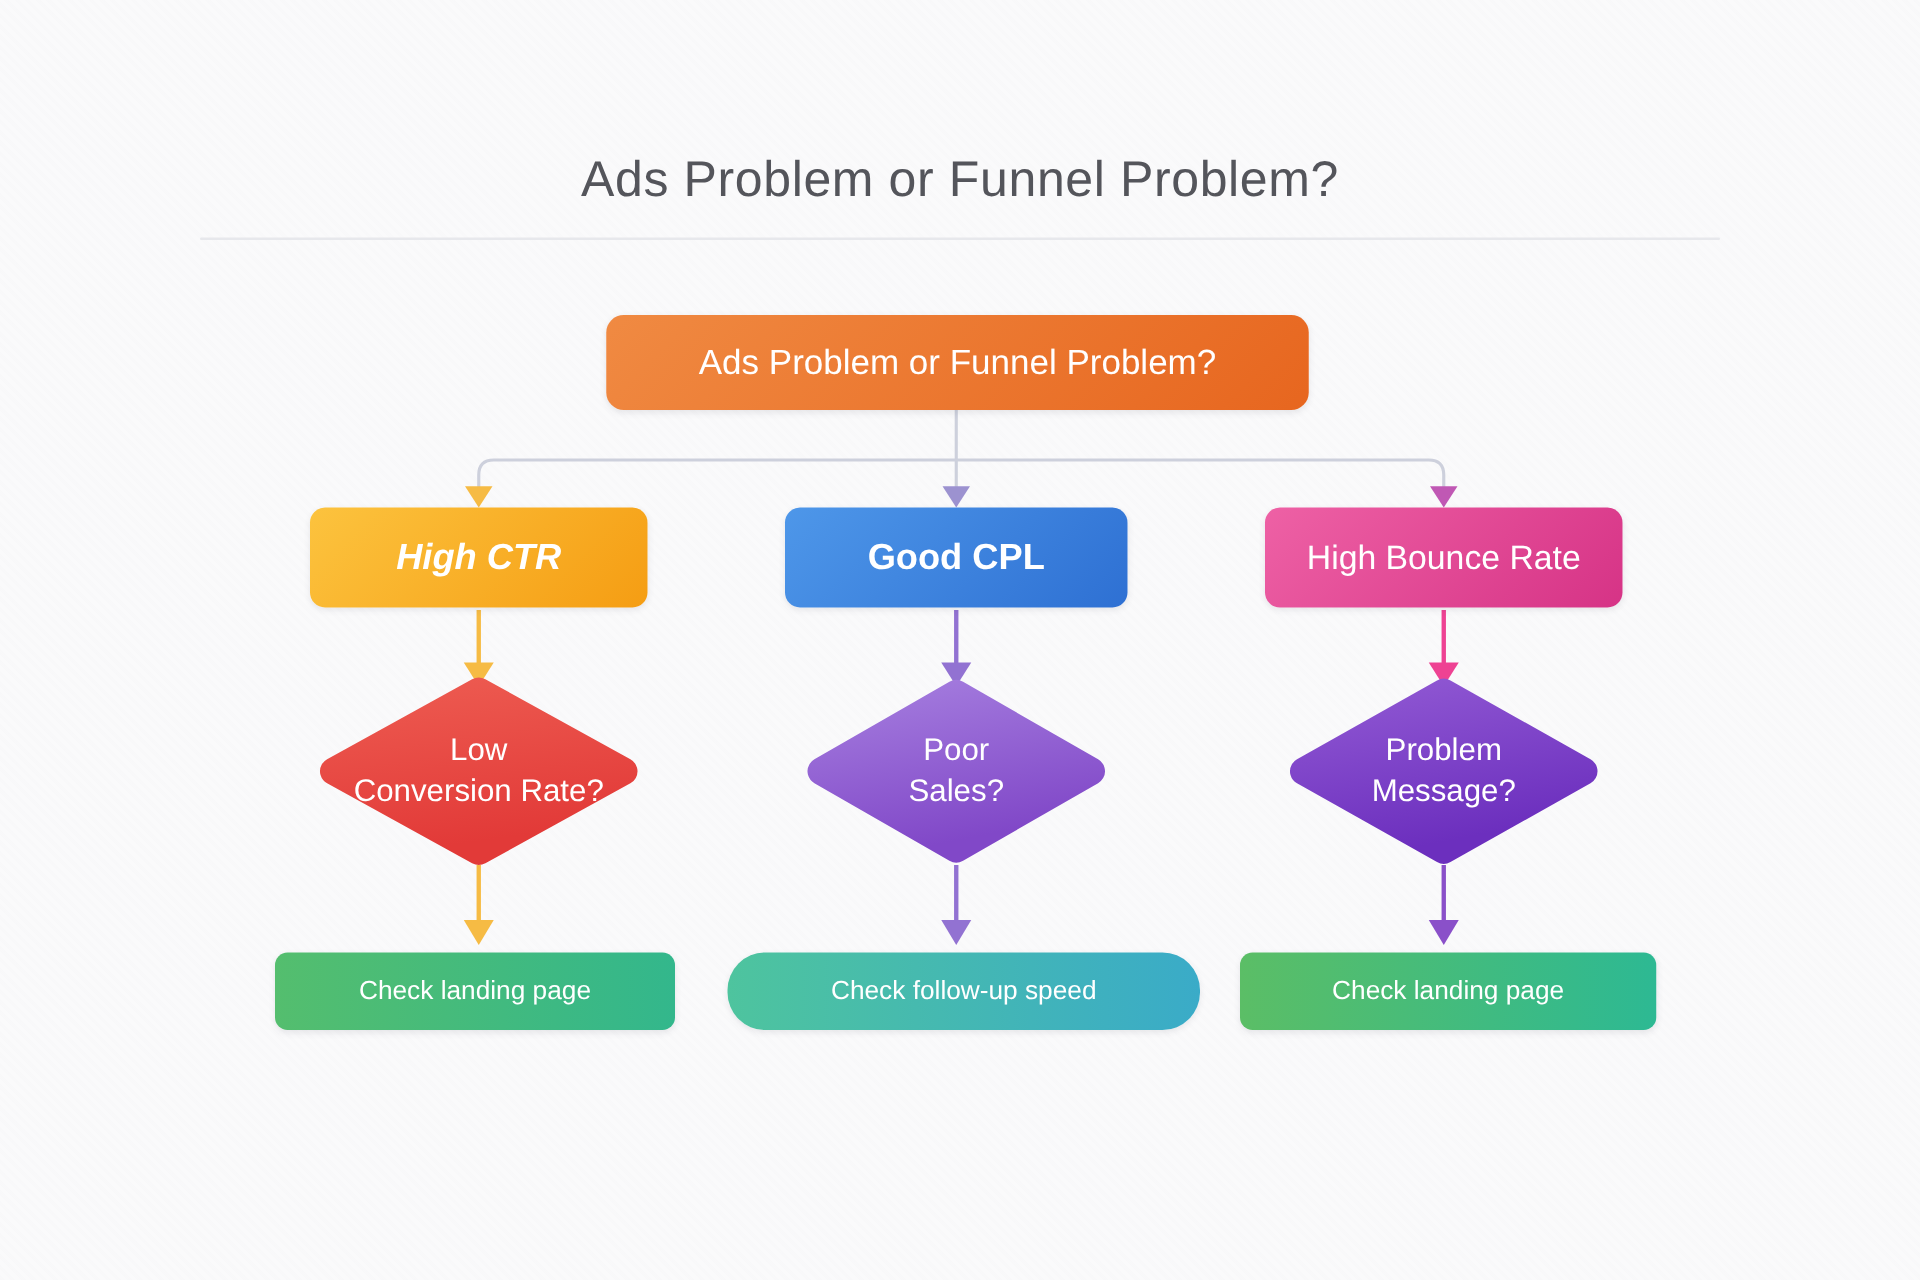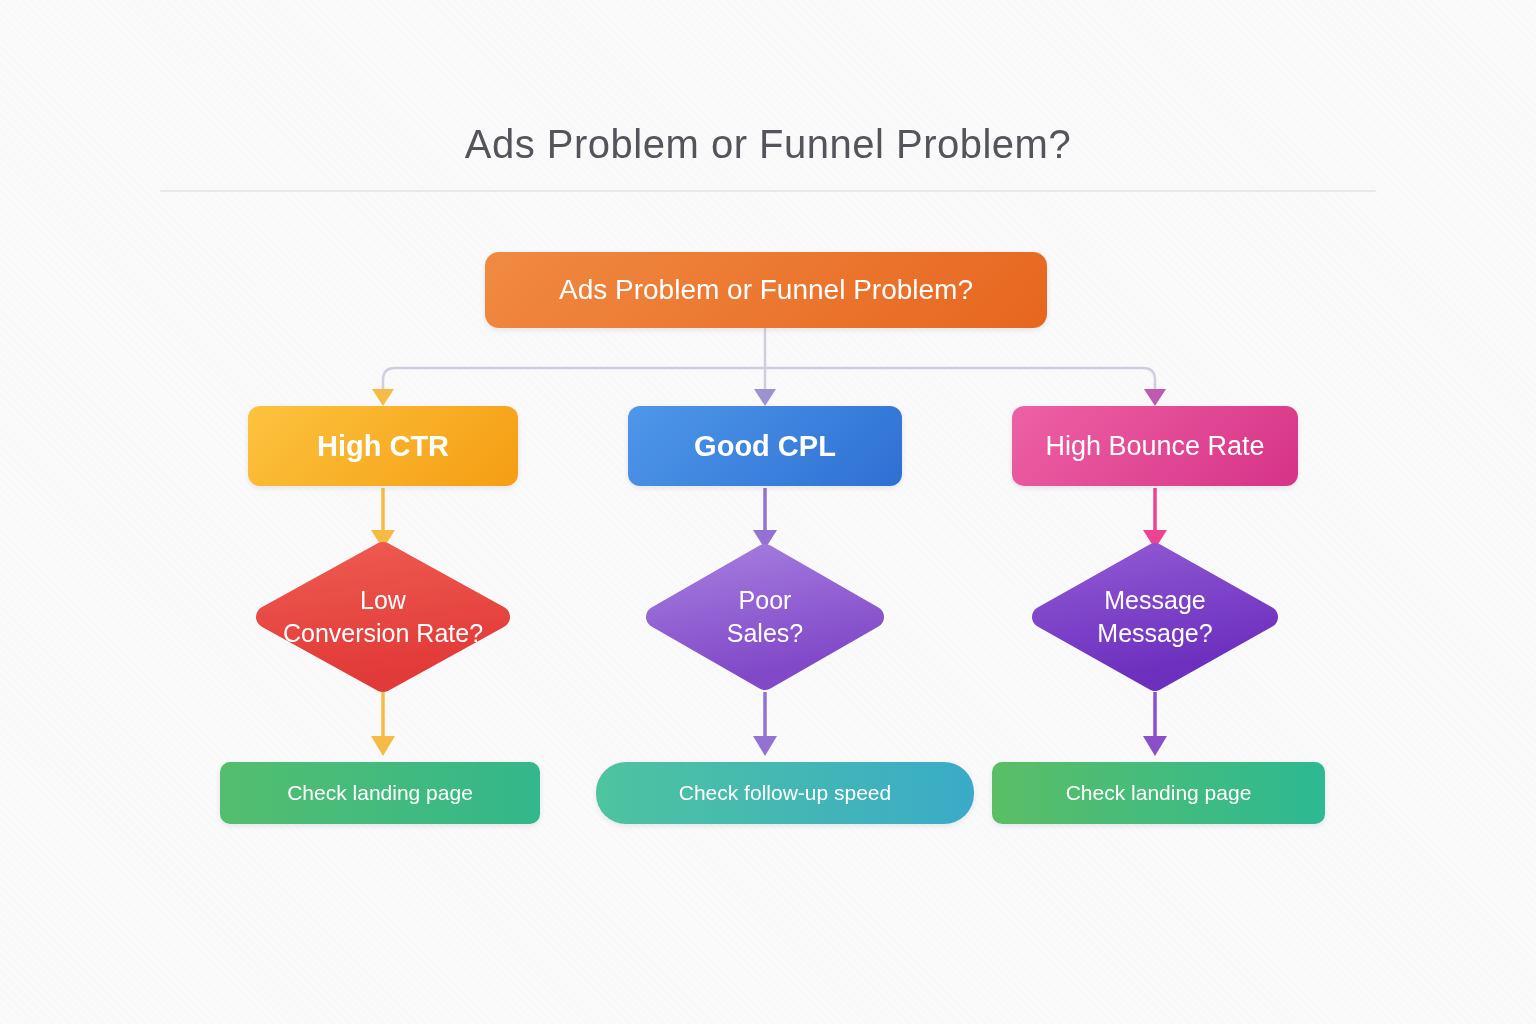--- a/index.html
+++ b/index.html
@@ -32,21 +32,21 @@
   }
   .root-node{
     left:485px;top:252px;width:562px;height:76px;border-radius:14px;
     background:linear-gradient(135deg,#f08a42,#e7661f);
     font-size:28px;
   }
   .cond-node{top:406px;height:80px;border-radius:12px;}
   .cond-yellow{
     left:248px;width:270px;
     background:linear-gradient(135deg,#fcc33e,#f59d13);
-    font-size:29px;font-weight:bold;
+    font-size:29px;font-weight:bold;font-style:italic;
   }
   .cond-blue{
     left:628px;width:274px;
     background:linear-gradient(135deg,#4e97e9,#2e70d3);
     font-size:29px;font-weight:bold;
   }
   .cond-pink{
     left:1012px;width:286px;
     background:linear-gradient(135deg,#ee61a5,#d63386);
     font-size:27px;font-weight:normal;
@@ -62,21 +62,21 @@
   }
   .dia-left{left:253px;}
   .dia-mid{left:635px;}
   .dia-right{left:1025px;}
   .action-node{top:762px;height:62px;border-radius:10px;font-size:21px;}
   .act-left{
     left:220px;width:320px;
     background:linear-gradient(90deg,#54be6e,#33b78c);
   }
   .act-mid{
-    left:596px;width:378px;
+    left:582px;width:378px;
     background:linear-gradient(90deg,#4ec49e,#3aabc8);
     border-radius:30px;
   }
   .act-right{
     left:992px;width:333px;
     background:linear-gradient(90deg,#5bbe66,#2db993);
   }
   .connectors{
     position:absolute;left:0;top:0;width:1536px;height:1024px;
     pointer-events:none;
@@ -163,21 +163,21 @@
     <svg width="260" height="160" viewBox="0 0 260 160">
       <defs>
         <linearGradient id="gradR" x1="0" y1="0" x2="0.35" y2="1">
           <stop offset="0" stop-color="#9058d3"></stop>
           <stop offset="1" stop-color="#6c2fbe"></stop>
         </linearGradient>
       </defs>
       <polygon points="130,17 242,80 130,143 18,80" fill="url(#gradR)" stroke="url(#gradR)" stroke-width="22" stroke-linejoin="round"></polygon>
     </svg>
     <div class="diamond-label">
-      <div>Message</div>
+      <div>Problem</div>
       <div>Message?</div>
     </div>
   </div>
 
   <div class="node action-node act-left">
     <span>Check landing page</span>
   </div>
   <div class="node action-node act-mid">
     <span>Check follow-up speed</span>
   </div>

